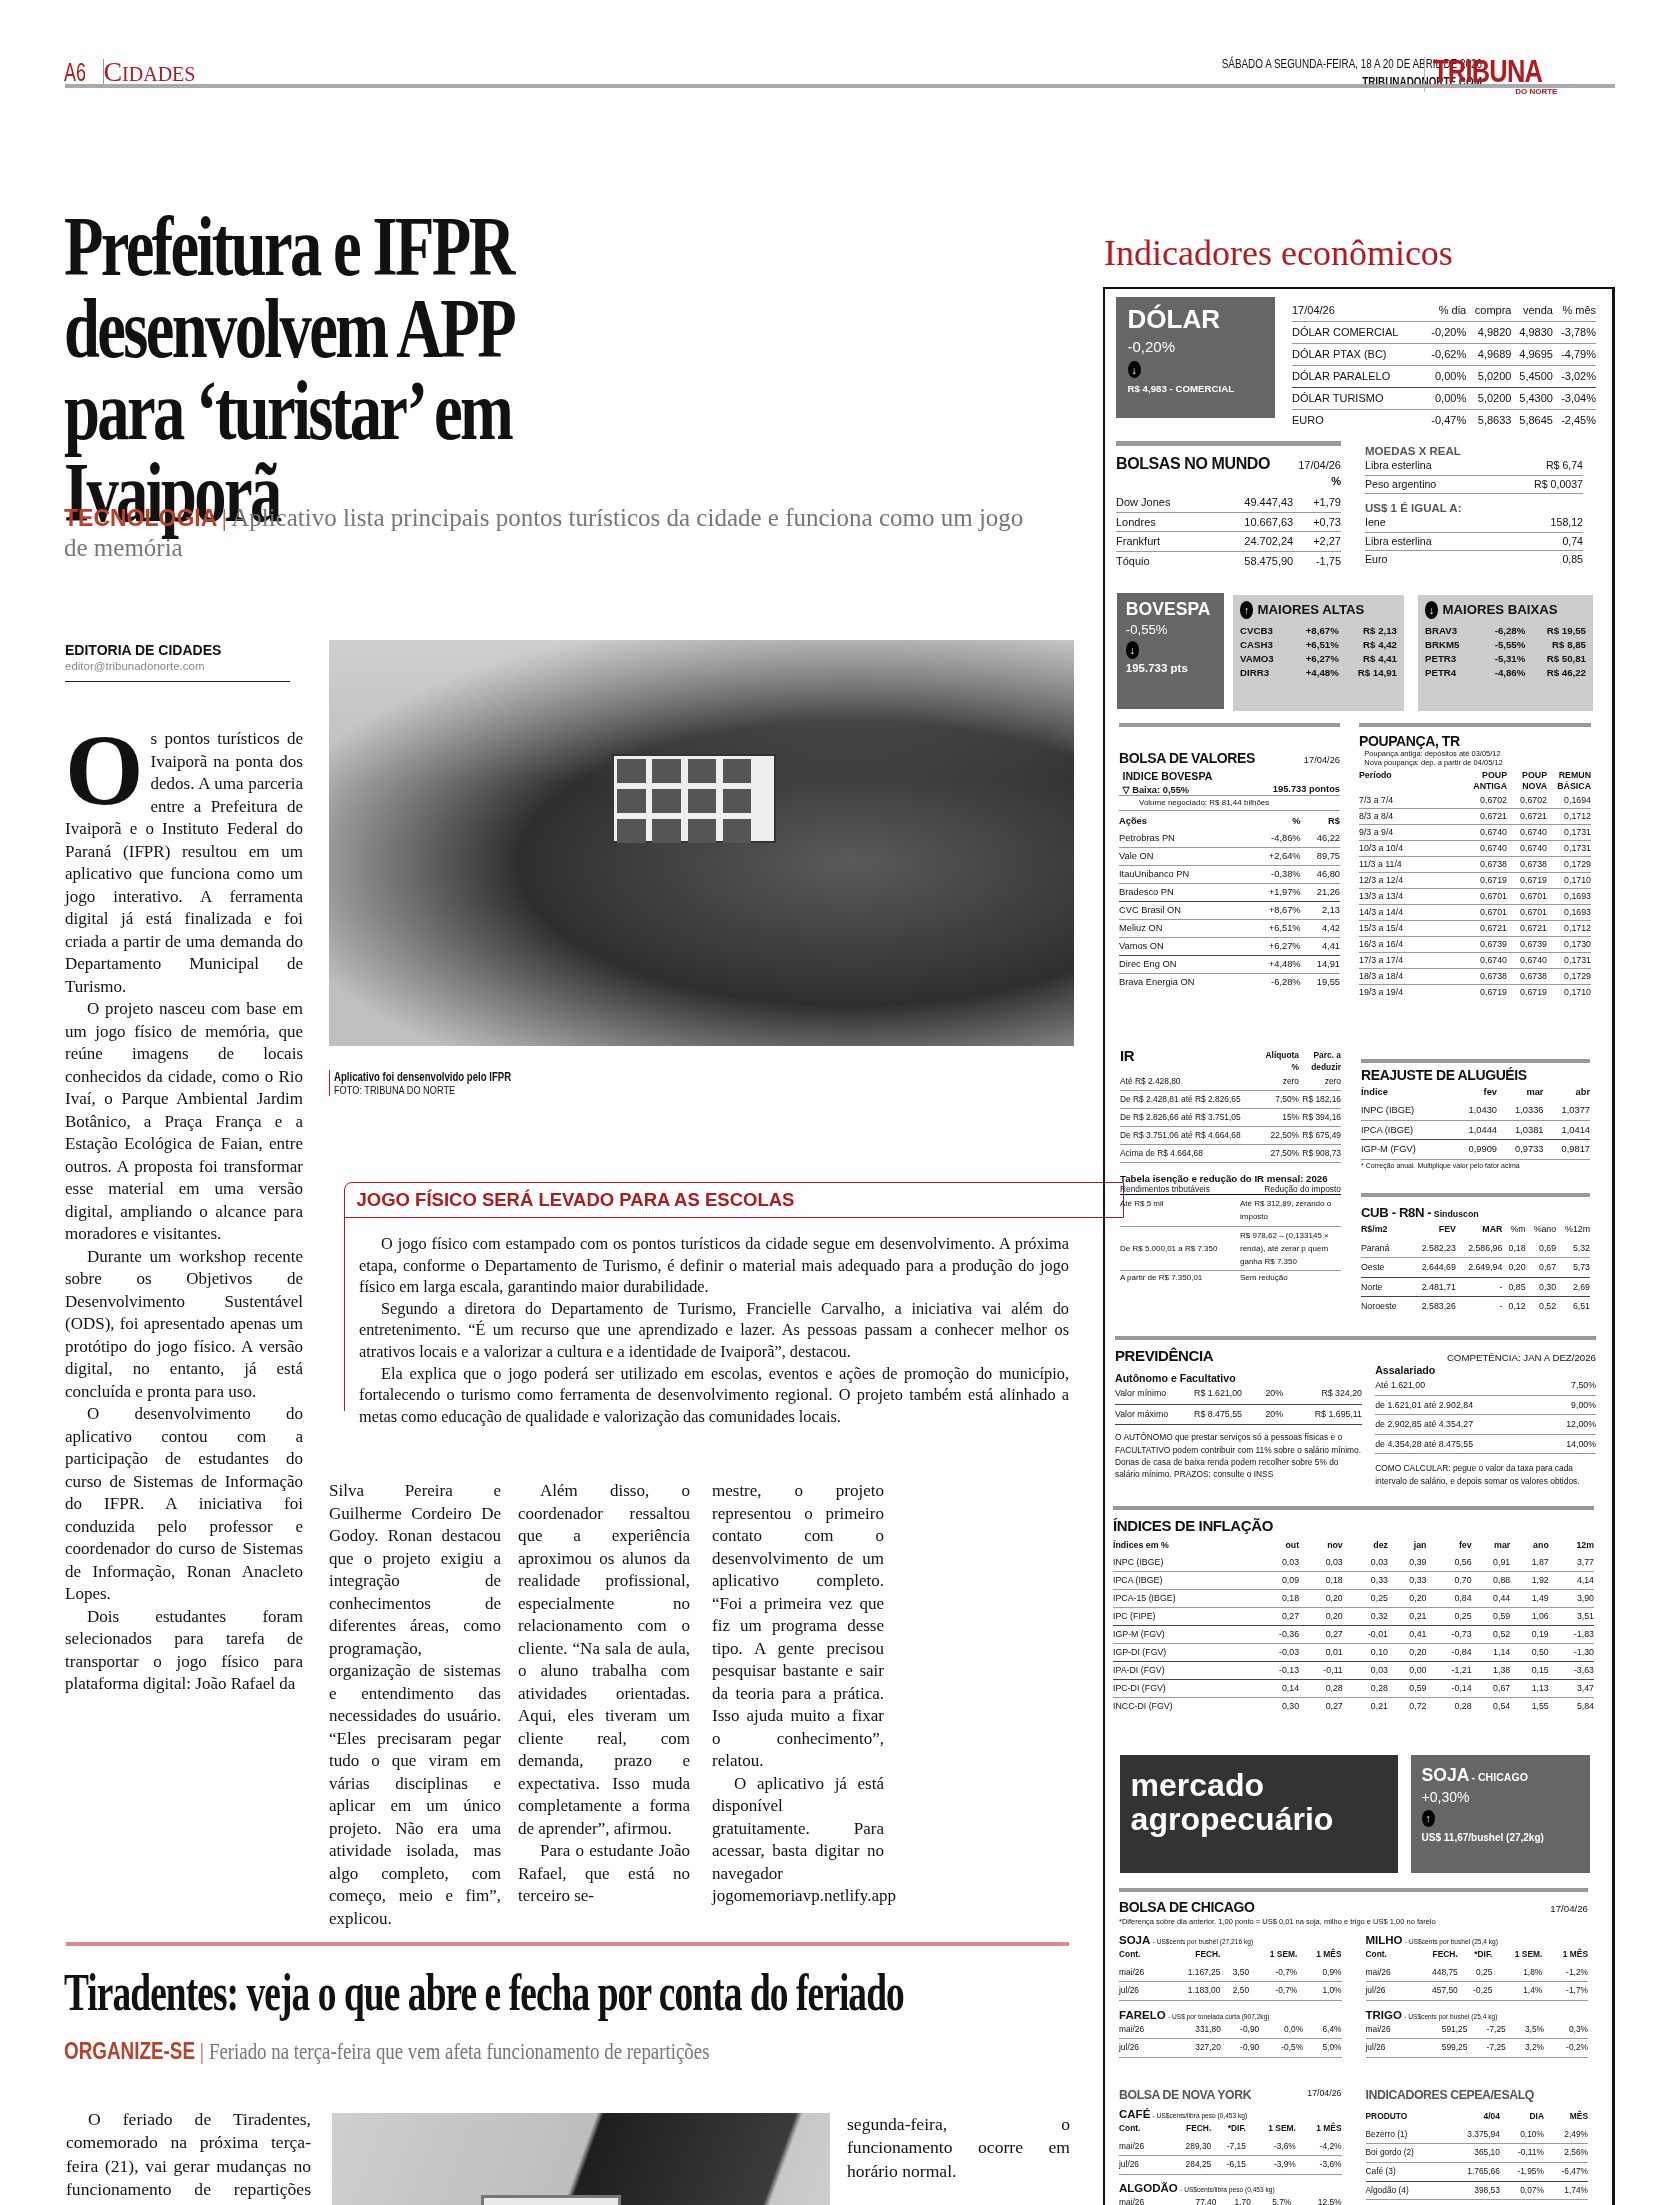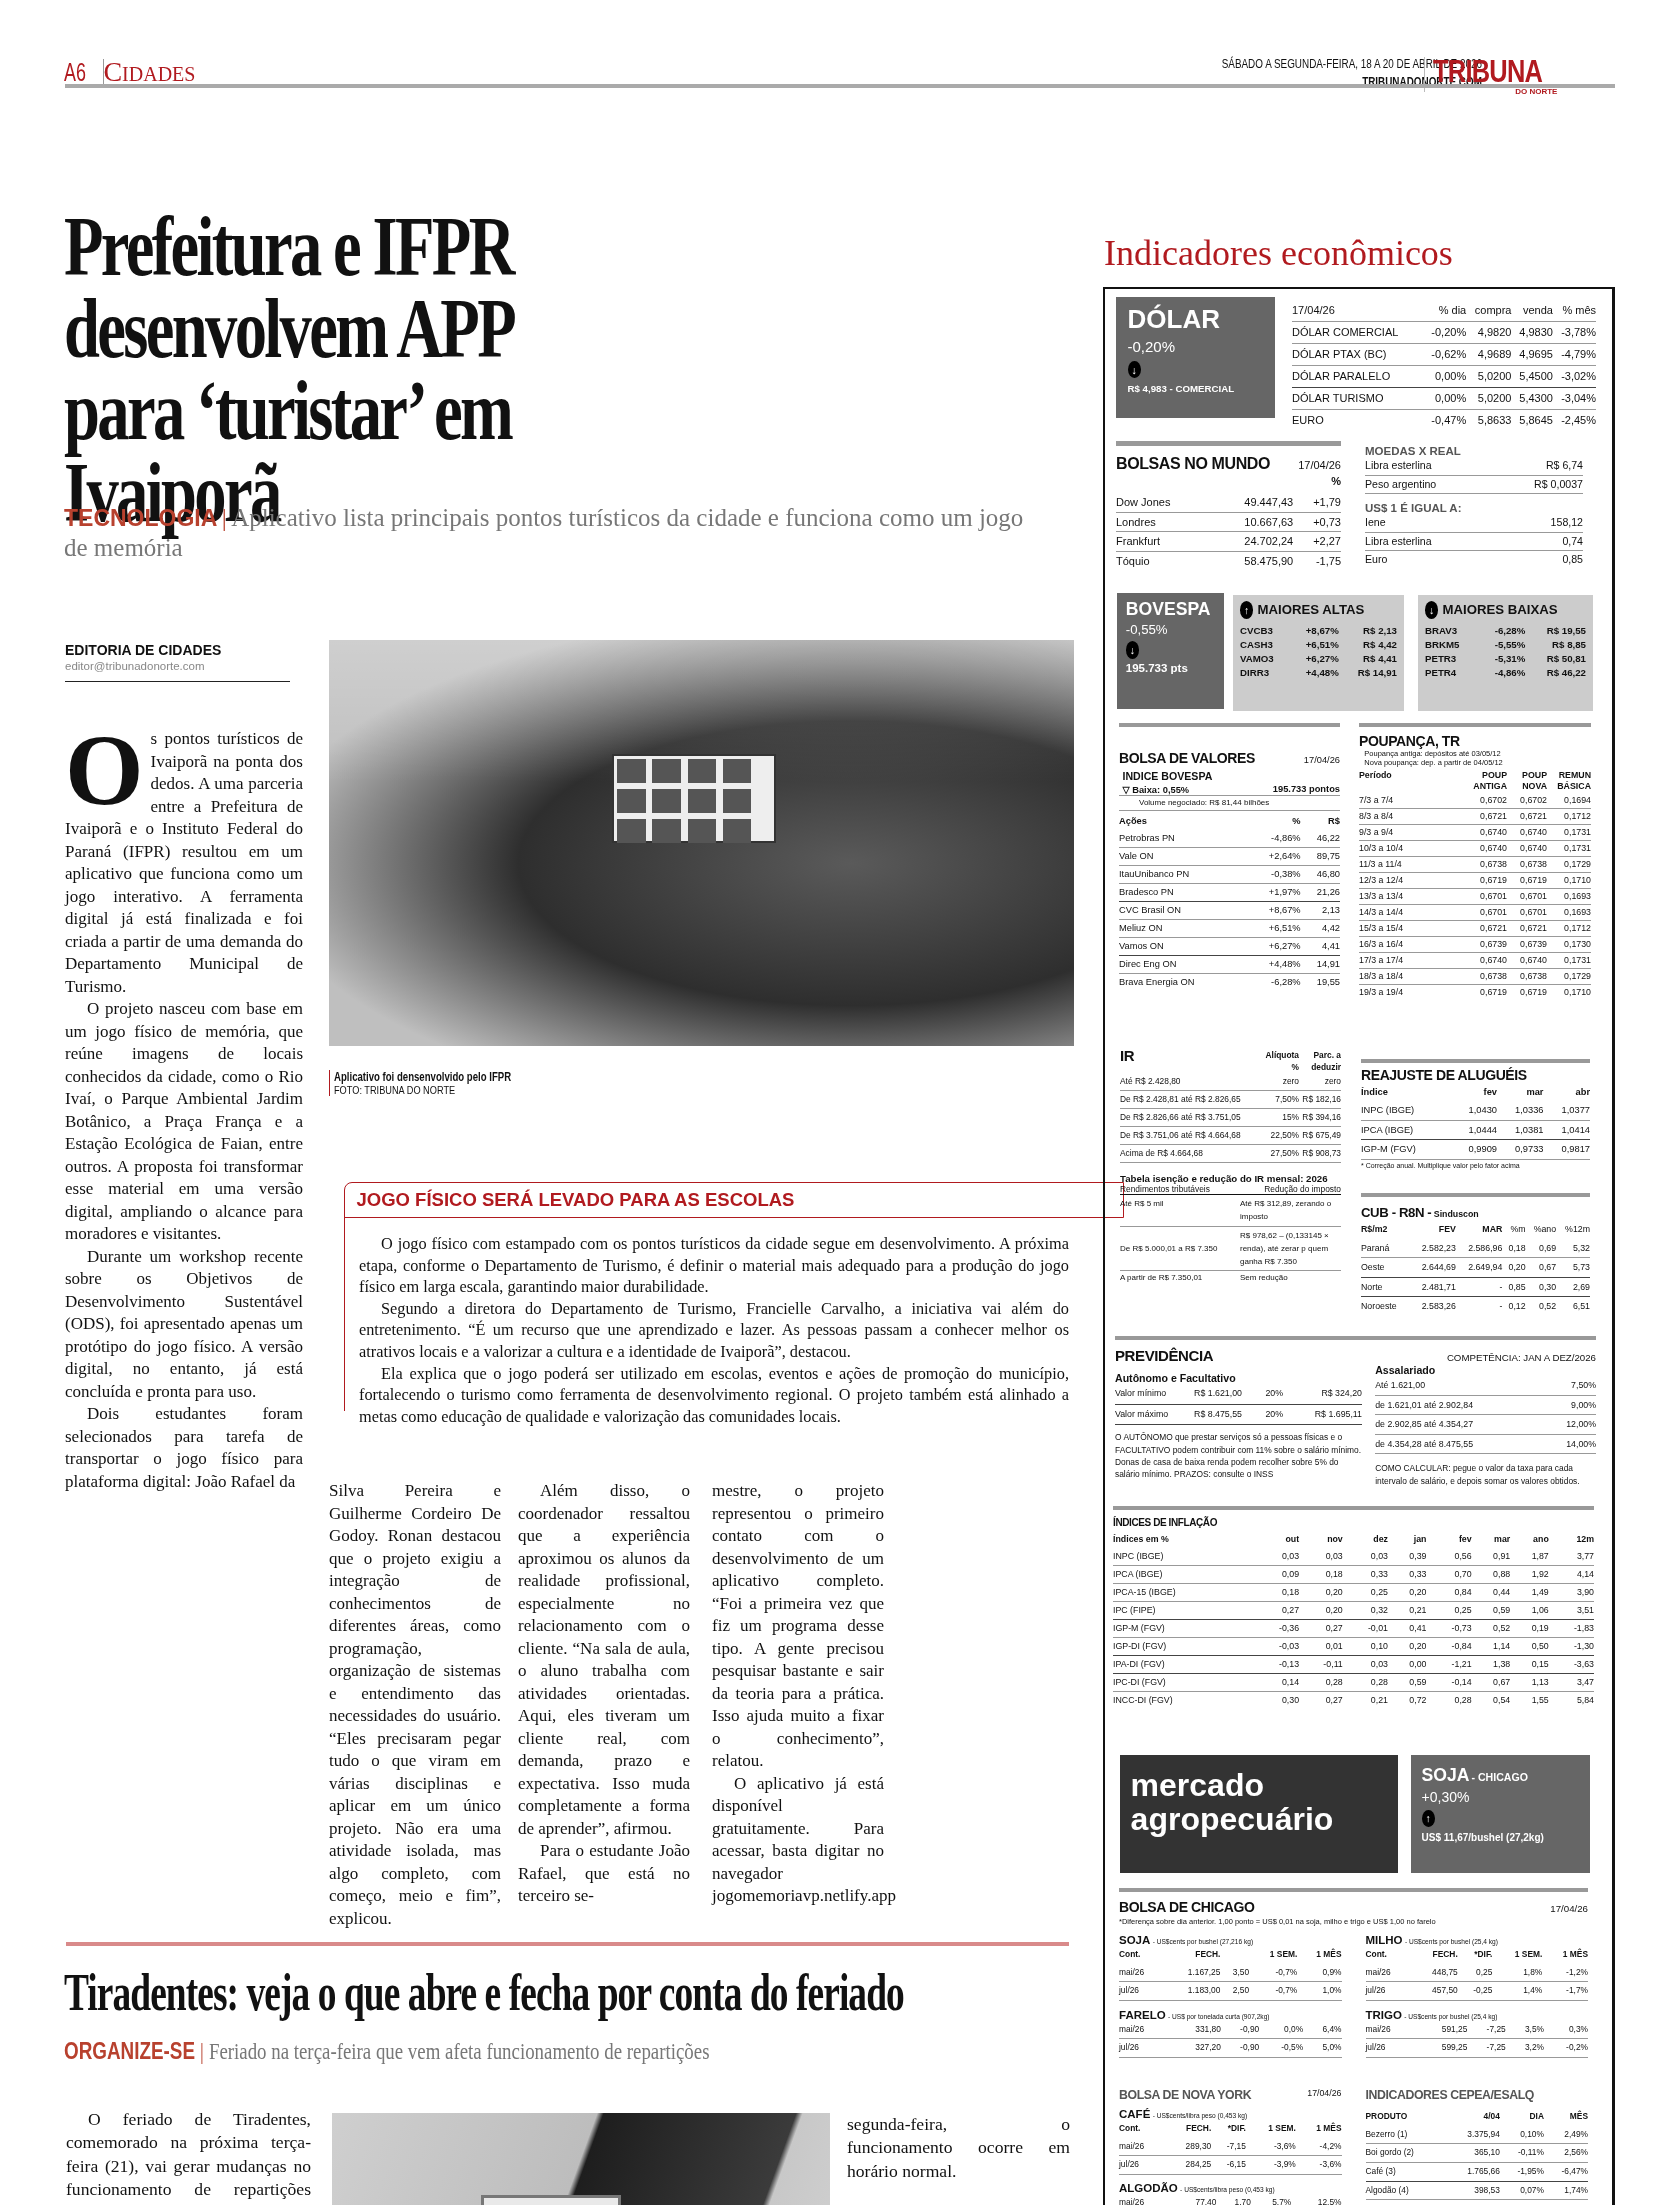--- a/index.html
+++ b/index.html
@@ -114,20 +114,21 @@
 </div>
 <div class="abs caption" style="left:329px;top:1070px">
   <b>Aplicativo foi densenvolvido pelo IFPR</b>
   <span>FOTO: TRIBUNA DO NORTE</span>
 </div>
 
 <div class="abs col" style="left:65px;top:728px;width:238px">
   <p class="noind"><span class="drop">O</span><span>s pontos turísticos de Ivaiporã na ponta dos dedos. A uma parceria entre a Prefeitura de Ivaiporã e o Instituto Federal do Paraná (IFPR) resultou em um aplicativo que funciona como um jogo interativo. A ferramenta digital já está finalizada e foi criada a partir de uma demanda do Departamento Municipal de Turismo.</span></p>
   <p>O projeto nasceu com base em um jogo físico de memória, que reúne imagens de locais conhecidos da cidade, como o Rio Ivaí, o Parque Ambiental Jardim Botânico, a Praça França e a Estação Ecológica de Faian, entre outros. A proposta foi transformar esse material em uma versão digital, ampliando o alcance para moradores e visitantes.</p>
   <p>Durante um workshop recente sobre os Objetivos de Desenvolvimento Sustentável (ODS), foi apresentado apenas um protótipo do jogo físico. A versão digital, no entanto, já está concluída e pronta para uso.</p>
+  <p>O desenvolvimento do aplicativo contou com a participação de estudantes do curso de Sistemas de Informação do IFPR. A iniciativa foi conduzida pelo professor e coordenador do curso de Sistemas de Informação, Ronan Anacleto Lopes.</p>
   <p>Dois estudantes foram selecionados para tarefa de transportar o jogo físico para plataforma digital: João Rafael da</p>
 </div>
 
 <div class="abs box-head">
     <span>JOGO FÍSICO SERÁ LEVADO PARA AS ESCOLAS</span>
   </div>
 <div class="abs box-side"></div>
 <div class="abs col" style="left:359px;top:1233px;width:710px;font-size:16.3px;line-height:21.6px">
   <p>O jogo físico com estampado com os pontos turísticos da cidade segue em desenvolvimento. A próxima etapa, conforme o Departamento de Turismo, é definir o material mais adequado para a produção do jogo físico em larga escala, garantindo maior durabilidade.</p>
   <p>Segundo a diretora do Departamento de Turismo, Francielle Carvalho, a iniciativa vai além do entretenimento. “É um recurso que une aprendizado e lazer. As pessoas passam a conhecer melhor os atrativos locais e a valorizar a cultura e a identidade de Ivaiporã”, destacou.</p>
@@ -711,21 +712,21 @@
             </tr>
       </tbody>
         </table>
       <div style="margin-top:8px;line-height:12.3px;font-size:8.4px">COMO CALCULAR: pegue o valor da taxa para cada intervalo de salário, e depois somar os valores obtidos.</div>
     </div>
   </div>
 </div>
 
 <div class="abs" style="left:1113px;top:1506px;width:481px;font-family:'Liberation Sans',sans-serif;font-size:8.8px">
   <div class="gbar" style="height:4.4px"></div>
-  <div class="sect-title" style="font-size:10px;margin-top:6.2px">ÍNDICES DE INFLAÇÃO</div>
+  <div class="sect-title" style="font-size:15px;margin-top:6.2px">ÍNDICES DE INFLAÇÃO</div>
   <table class="tbl" style="line-height:17px;margin-top:3.5px">
     <tbody>
         <tr style="font-weight:900">
           <td>Índices em %</td>
           <td class="r">out</td>
           <td class="r">nov</td>
           <td class="r">dez</td>
           <td class="r">jan</td>
           <td class="r">fev</td>
           <td class="r">mar</td>

